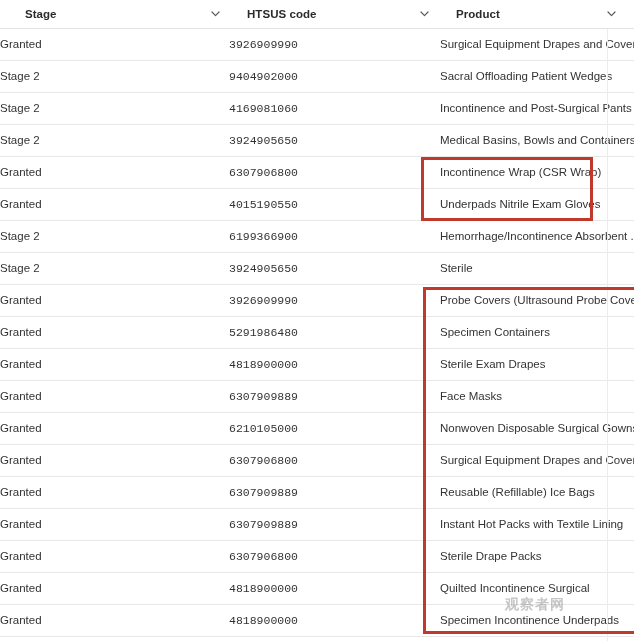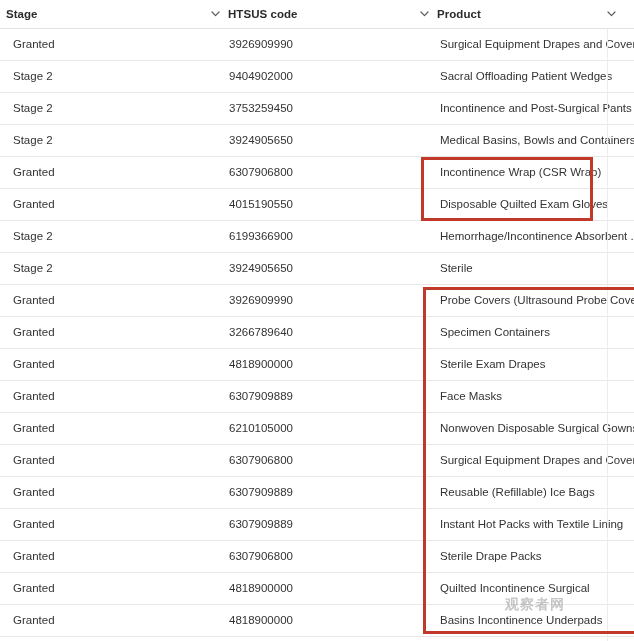--- a/index.html
+++ b/index.html
@@ -39,21 +39,21 @@
     border-bottom: 1px solid #e3e3e3;
     vertical-align: middle;
     font-weight: 700;
     font-size: 11.5px;
     color: #2b2b2b;
     text-align: left;
     background: #ffffff;
     letter-spacing: 0.05px;
   }
 
-  th .hlabel { padding-left: 6px; display: block; white-space: nowrap; }
+  th .hlabel { padding-left: 25px; display: block; white-space: nowrap; }
   th.chev-cell { padding: 0; text-align: left; }
 
   .chev {
     display: block;
     width: 13px;
     height: 13px;
     position: relative;
     left: -6px;
   }
   .chev svg { display: block; }
@@ -63,22 +63,22 @@
     padding: 0;
     border-bottom: 1px solid #e8e8e8;
     vertical-align: middle;
     font-size: 11.5px;
     color: #333333;
     background: #ffffff;
     white-space: nowrap;
     overflow: hidden;
   }
 
-  td.stage   { padding-left: 13px; }
-  td.code    { padding-left: 7px; }
+  td.stage   { }
+  td.code    { padding-left: 7px; font-family: Liberation Mono, monospace; }
   td.product { padding-left: 9px; }
   td.spacer  { padding: 0; }
 
   
   .vdiv {
     position: absolute;
     top: 29px;
     left: 607px;
     width: 1px;
     height: 612px;
@@ -184,21 +184,21 @@
         <tr>
           <td class="stage">Stage 2</td>
           <td class="spacer"></td>
           <td class="code">9404902000</td>
           <td class="spacer"></td>
           <td class="product" colspan="2">Sacral Offloading Patient Wedges</td>
         </tr>
         <tr>
           <td class="stage">Stage 2</td>
           <td class="spacer"></td>
-          <td class="code">3753259450</td>
+          <td class="code">4169081060</td>
           <td class="spacer"></td>
           <td class="product" colspan="2">Incontinence and Post-Surgical Pants</td>
         </tr>
         <tr>
           <td class="stage">Stage 2</td>
           <td class="spacer"></td>
           <td class="code">3924905650</td>
           <td class="spacer"></td>
           <td class="product" colspan="2">Medical Basins, Bowls and Containers</td>
         </tr>
@@ -207,21 +207,21 @@
           <td class="spacer"></td>
           <td class="code">6307906800</td>
           <td class="spacer"></td>
           <td class="product" colspan="2">Incontinence Wrap (CSR Wrap)</td>
         </tr>
         <tr>
           <td class="stage">Granted</td>
           <td class="spacer"></td>
           <td class="code">4015190550</td>
           <td class="spacer"></td>
-          <td class="product" colspan="2">Disposable Quilted Exam Gloves</td>
+          <td class="product" colspan="2">Underpads Nitrile Exam Gloves</td>
         </tr>
         <tr>
           <td class="stage">Stage 2</td>
           <td class="spacer"></td>
           <td class="code">6199366900</td>
           <td class="spacer"></td>
           <td class="product" colspan="2">Hemorrhage/Incontinence Absorbent ...</td>
         </tr>
         <tr>
           <td class="stage">Stage 2</td>
@@ -233,21 +233,21 @@
         <tr>
           <td class="stage">Granted</td>
           <td class="spacer"></td>
           <td class="code">3926909990</td>
           <td class="spacer"></td>
           <td class="product" colspan="2">Probe Covers (Ultrasound Probe Covers)</td>
         </tr>
         <tr>
           <td class="stage">Granted</td>
           <td class="spacer"></td>
-          <td class="code">3266789640</td>
+          <td class="code">5291986480</td>
           <td class="spacer"></td>
           <td class="product" colspan="2">Specimen Containers</td>
         </tr>
         <tr>
           <td class="stage">Granted</td>
           <td class="spacer"></td>
           <td class="code">4818900000</td>
           <td class="spacer"></td>
           <td class="product" colspan="2">Sterile Exam Drapes</td>
         </tr>
@@ -298,21 +298,21 @@
           <td class="spacer"></td>
           <td class="code">4818900000</td>
           <td class="spacer"></td>
           <td class="product" colspan="2">Quilted Incontinence Surgical</td>
         </tr>
         <tr>
           <td class="stage">Granted</td>
           <td class="spacer"></td>
           <td class="code">4818900000</td>
           <td class="spacer"></td>
-          <td class="product" colspan="2">Basins Incontinence Underpads</td>
+          <td class="product" colspan="2">Specimen Incontinence Underpads</td>
         </tr>
       </tbody>
   </table>
 
   <div class="vdiv"></div>
 
   <div class="redbox" id="redbox-1" style="border-color: rgb(192, 57, 43);"></div>
   <div class="redbox" id="redbox-2" style="border-color: rgb(192, 57, 43);"></div>
 
   <div class="watermark">观察者网</div>

